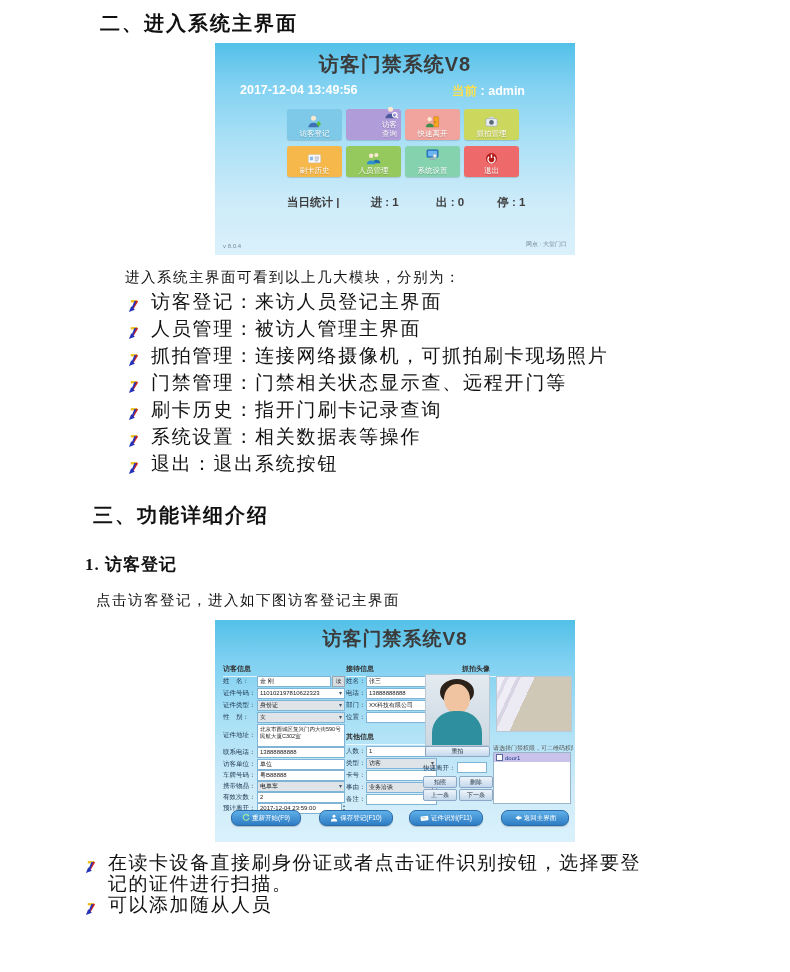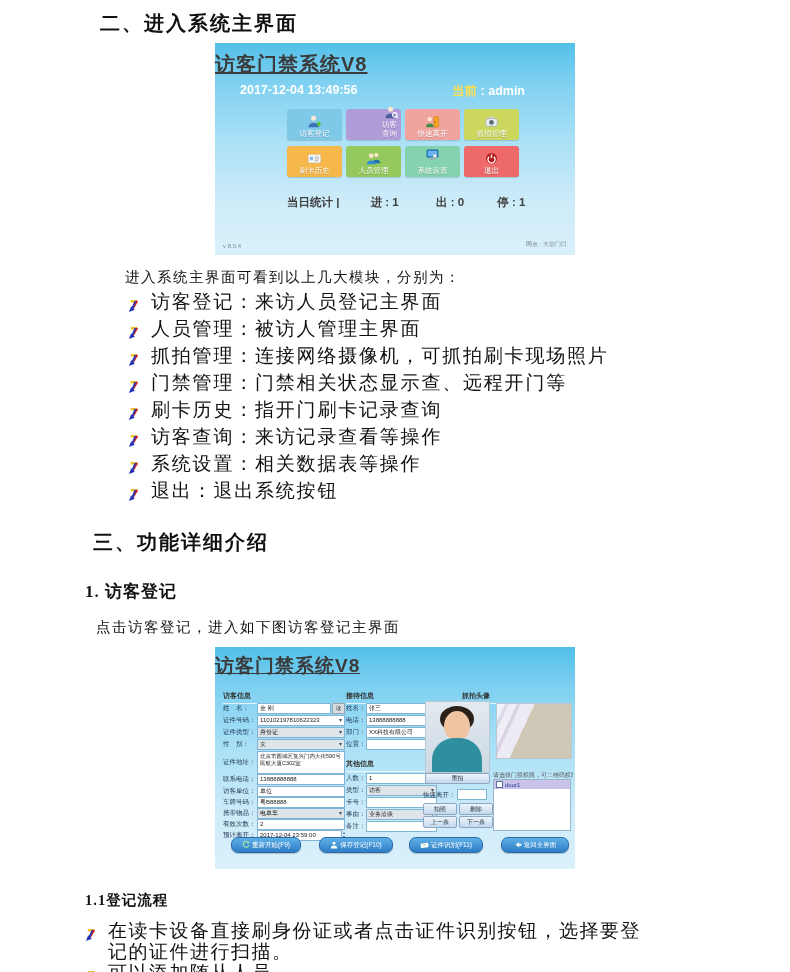--- a/index.html
+++ b/index.html
@@ -22,22 +22,22 @@
   ul.steps{padding:10px 0 0 85px;}
   ul.steps li{line-height:21px;letter-spacing:1.5px;}
   ul.steps li .stext{max-width:545px;display:inline-block;}
 
   
   .shot{position:relative;width:360px;margin-left:215px;
         background:linear-gradient(180deg,#53c0e8 0%,#7ed0f1 18%,#a9e0f6 45%,#cdebf9 75%,#daf1fb 100%);
         font-family:"Liberation Sans",sans-serif;}
   .shot1{height:212px;margin-top:6px;}
   .shot2{height:222px;margin-top:10px;}
-  .app-title{position:absolute;top:8px;left:0;right:0;
-             font-size:20px;font-weight:bold;color:#3b3b3b;letter-spacing:1px;text-decoration:underline;}
+  .app-title{position:absolute;top:8px;left:0;right:0;text-align:center;
+             font-size:20px;font-weight:bold;color:#3b3b3b;letter-spacing:1px;}
 
   
   .s1-info{position:absolute;top:40px;left:25px;right:50px;display:flex;
            justify-content:space-between;font-size:12.5px;font-weight:bold;color:#fff;}
   .s1-cur .ylw{color:#ffdf4d;}
   .tiles{position:absolute;left:72px;top:66px;display:grid;
          grid-template-columns:repeat(4,55px);grid-auto-rows:31px;gap:6px 4px;}
   .tile{border-radius:3px;display:flex;flex-direction:column;align-items:center;
         justify-content:flex-end;padding-bottom:2px;cursor:pointer;box-shadow:0 1px 1px rgba(0,0,0,.15);}
   .tile .tico{height:16px;display:flex;align-items:center;}
@@ -247,29 +247,20 @@
           </svg></span>
         <span>刷卡历史：指开门刷卡记录查询</span>
       </li>
     <li>
         <span class="bullet"><svg width="11" height="13" viewBox="0 0 12 14">
             <rect x="3" y="0" width="7" height="2.6" fill="#f0c020"></rect>
             <path d="M10,1 L4.5,10" stroke="#cc2222" stroke-width="2.4"></path>
             <path d="M8,1 L5,8.5" stroke="#2233bb" stroke-width="1.8"></path>
             <path d="M1,13 L7.5,10.5 L3.5,6.8 z" fill="#2233bb"></path>
           </svg></span>
-        <span>访客查询：来访记录查看等操作</span>
-      </li>
-    <li>
-        <span class="bullet"><svg width="11" height="13" viewBox="0 0 12 14">
-            <rect x="3" y="0" width="7" height="2.6" fill="#f0c020"></rect>
-            <path d="M10,1 L4.5,10" stroke="#cc2222" stroke-width="2.4"></path>
-            <path d="M8,1 L5,8.5" stroke="#2233bb" stroke-width="1.8"></path>
-            <path d="M1,13 L7.5,10.5 L3.5,6.8 z" fill="#2233bb"></path>
-          </svg></span>
         <span>系统设置：相关数据表等操作</span>
       </li>
     <li>
         <span class="bullet"><svg width="11" height="13" viewBox="0 0 12 14">
             <rect x="3" y="0" width="7" height="2.6" fill="#f0c020"></rect>
             <path d="M10,1 L4.5,10" stroke="#cc2222" stroke-width="2.4"></path>
             <path d="M8,1 L5,8.5" stroke="#2233bb" stroke-width="1.8"></path>
             <path d="M1,13 L7.5,10.5 L3.5,6.8 z" fill="#2233bb"></path>
           </svg></span>
         <span>退出：退出系统按钮</span>
@@ -447,21 +438,20 @@
       <span>证件识别(F11)</span>
     </div>
     <div class="bigbtn" style="left:286px;width:66px;">
       <span><svg width="8" height="8" viewBox="0 0 14 14">
             <path d="M9 2 L2.5 6.5 L9 11 V8.2 h4 V4.8 H9 z" fill="#fff"></path>
           </svg></span>
       <span>返回主界面</span>
     </div>
   </div>
 
-  <h4 class="h4">1.1登记流程</h4>
   <ul class="blist steps" style="padding-left:85px;">
     <li>
         <span class="bullet"><svg width="11" height="13" viewBox="0 0 12 14">
             <rect x="3" y="0" width="7" height="2.6" fill="#f0c020"></rect>
             <path d="M10,1 L4.5,10" stroke="#cc2222" stroke-width="2.4"></path>
             <path d="M8,1 L5,8.5" stroke="#2233bb" stroke-width="1.8"></path>
             <path d="M1,13 L7.5,10.5 L3.5,6.8 z" fill="#2233bb"></path>
           </svg></span>
         <span class="stext">在读卡设备直接刷身份证或者点击证件识别按钮，选择要登记的证件进行扫描。</span>
       </li>

